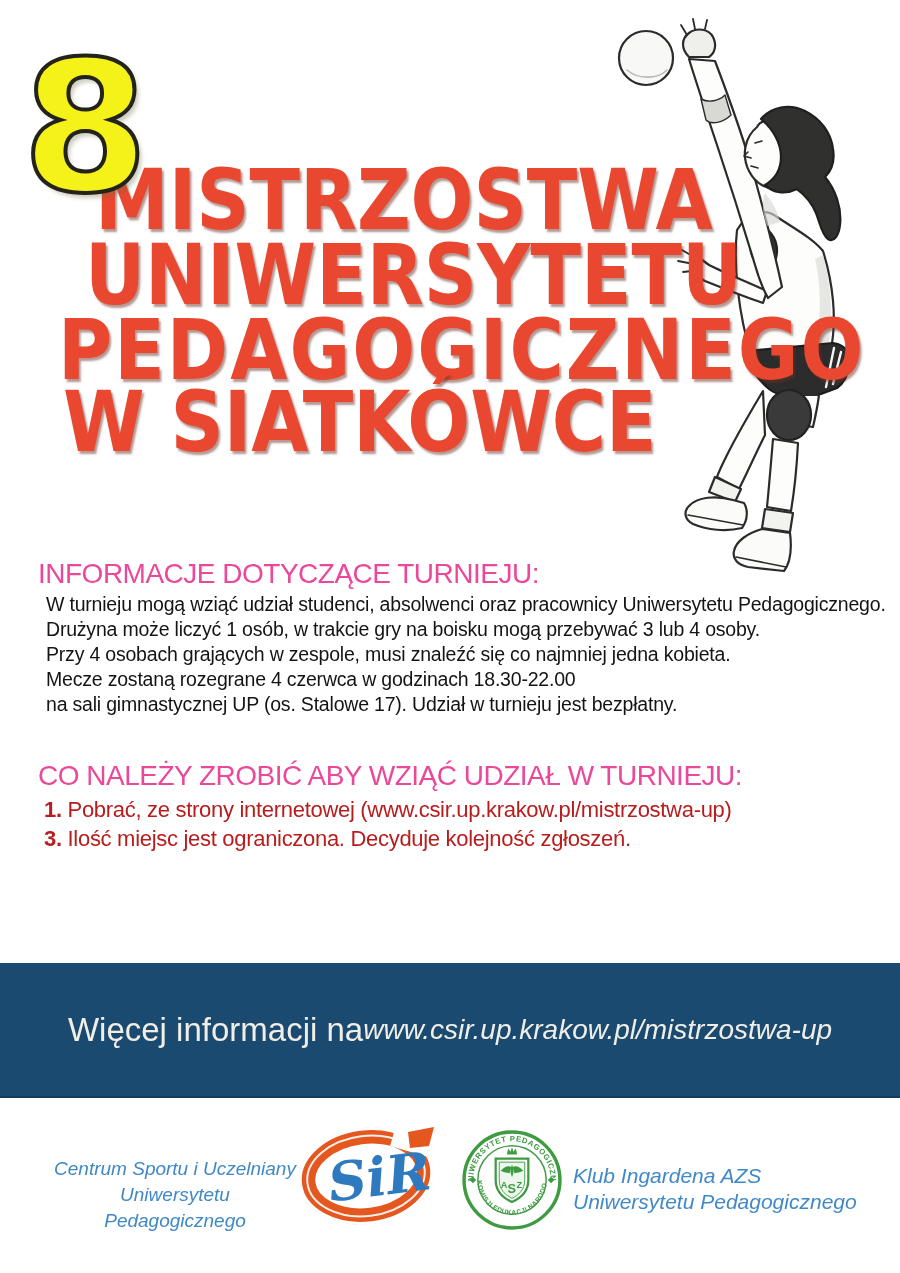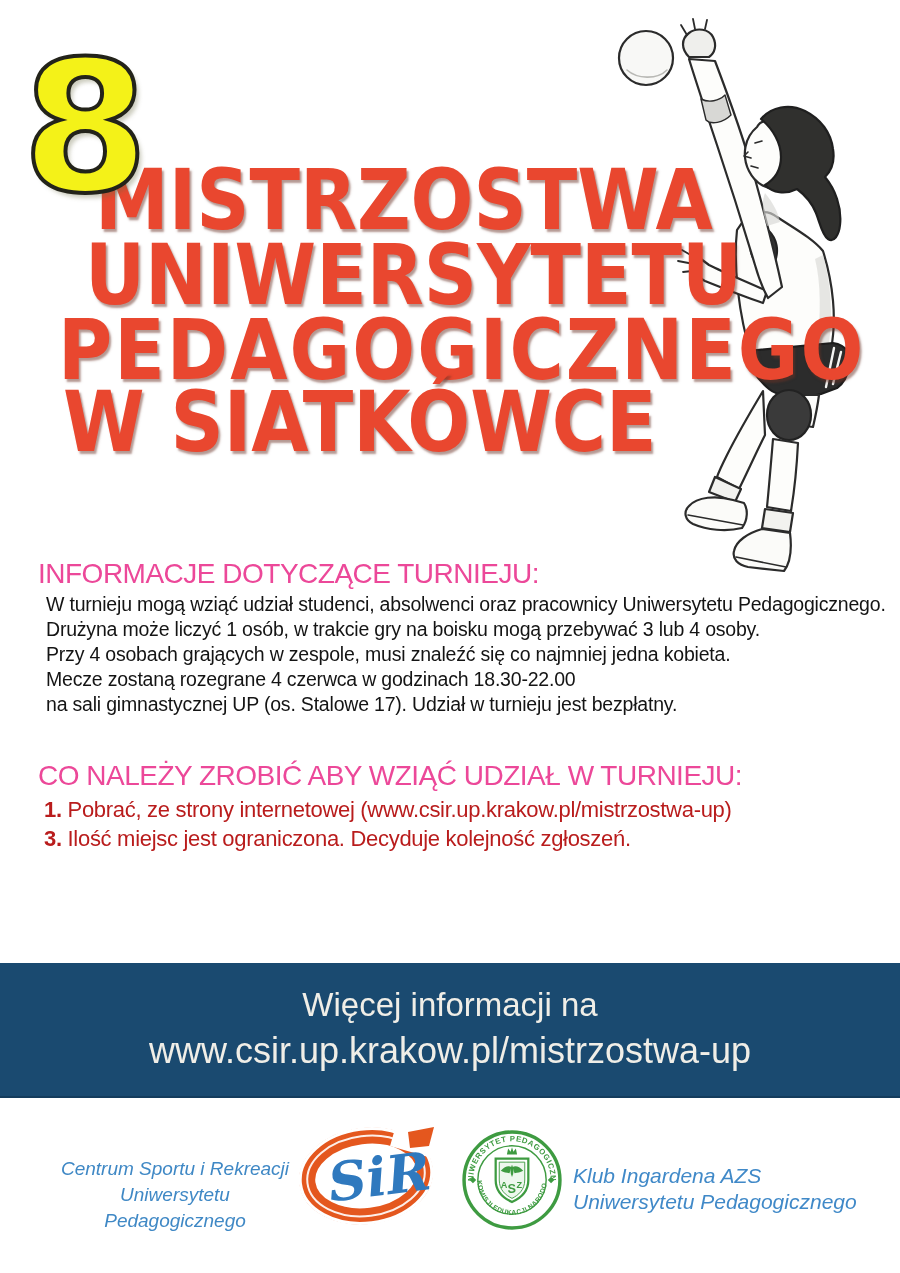--- a/index.html
+++ b/index.html
@@ -39,25 +39,25 @@
   .h-info{top:558px;}
   .h-steps{top:760px;}
   
   .info-block{position:absolute;left:38px;top:592px;font-size:19.5px;line-height:25px;color:#141414;letter-spacing:-0.2px;margin-left:8px;}
   .steps-block{position:absolute;left:38px;top:796px;font-size:22px;line-height:28.5px;color:#b91c1c;letter-spacing:-0.3px;margin-left:6px;}
   .info-block div,.steps-block div{white-space:nowrap;}
   .steps-block b{font-weight:bold;}
   
   .banner{
     position:absolute;left:0;top:963px;width:900px;height:135px;background:#1A4A70;
-    display:flex;flex-direction:column;align-items:center;justify-content:center;
+    display:flex;flex-direction:row;align-items:center;justify-content:center;
     color:#F0EEE7;z-index:3;border-bottom:2px solid #143C5C;box-sizing:border-box;
   }
   .banner-l1{font-size:33px;line-height:42px;}
-  .banner-l2{font-size:36px;line-height:50px;}
+  .banner-l2{font-size:28px;line-height:50px;font-style:italic;}
   
   .org-left{
     position:absolute;left:50px;top:1156px;width:250px;text-align:center;
     font-style:italic;font-size:19px;line-height:26px;color:#3F88C5;
   }
   .org-right{
     position:absolute;left:573px;top:1163px;
     font-style:italic;font-size:21px;line-height:26px;color:#4089C8;
   }
   .csir-svg{position:absolute;left:296px;top:1126px;}
@@ -133,21 +133,21 @@
     <div><b>1.</b><span> Pobrać, ze strony internetowej (www.csir.up.krakow.pl/mistrzostwa-up)</span></div>
     <div><b>3.</b><span> Ilość miejsc jest ograniczona. Decyduje kolejność zgłoszeń.</span></div>
   </div>
 
   <div class="banner">
     <div class="banner-l1">Więcej informacji na</div>
     <div class="banner-l2">www.csir.up.krakow.pl/mistrzostwa-up</div>
   </div>
 
   <div class="org-left">
-    <div>Centrum Sportu i Rekreacji</div>
+    <div>Centrum Sportu i Uczelniany</div>
     <div>Uniwersytetu Pedagogicznego</div>
   </div>
 
   <svg class="csir-svg" width="140" height="100" viewBox="0 0 140 100" aria-hidden="true">
     <g transform="rotate(-7 70 50)">
       <ellipse cx="70" cy="50" rx="59" ry="40" fill="none" stroke="#E4571E" stroke-width="16"></ellipse>
       <ellipse cx="70" cy="50" rx="59" ry="40" fill="none" stroke="#ffffff" stroke-width="2" opacity=".9"></ellipse>
       <ellipse cx="70" cy="50" rx="66" ry="47" fill="none" stroke="#ffffff" stroke-width="3"></ellipse>
     </g>
     <rect x="98" y="-6" width="46" height="30" fill="#ffffff" transform="rotate(16 110 8)"></rect>

